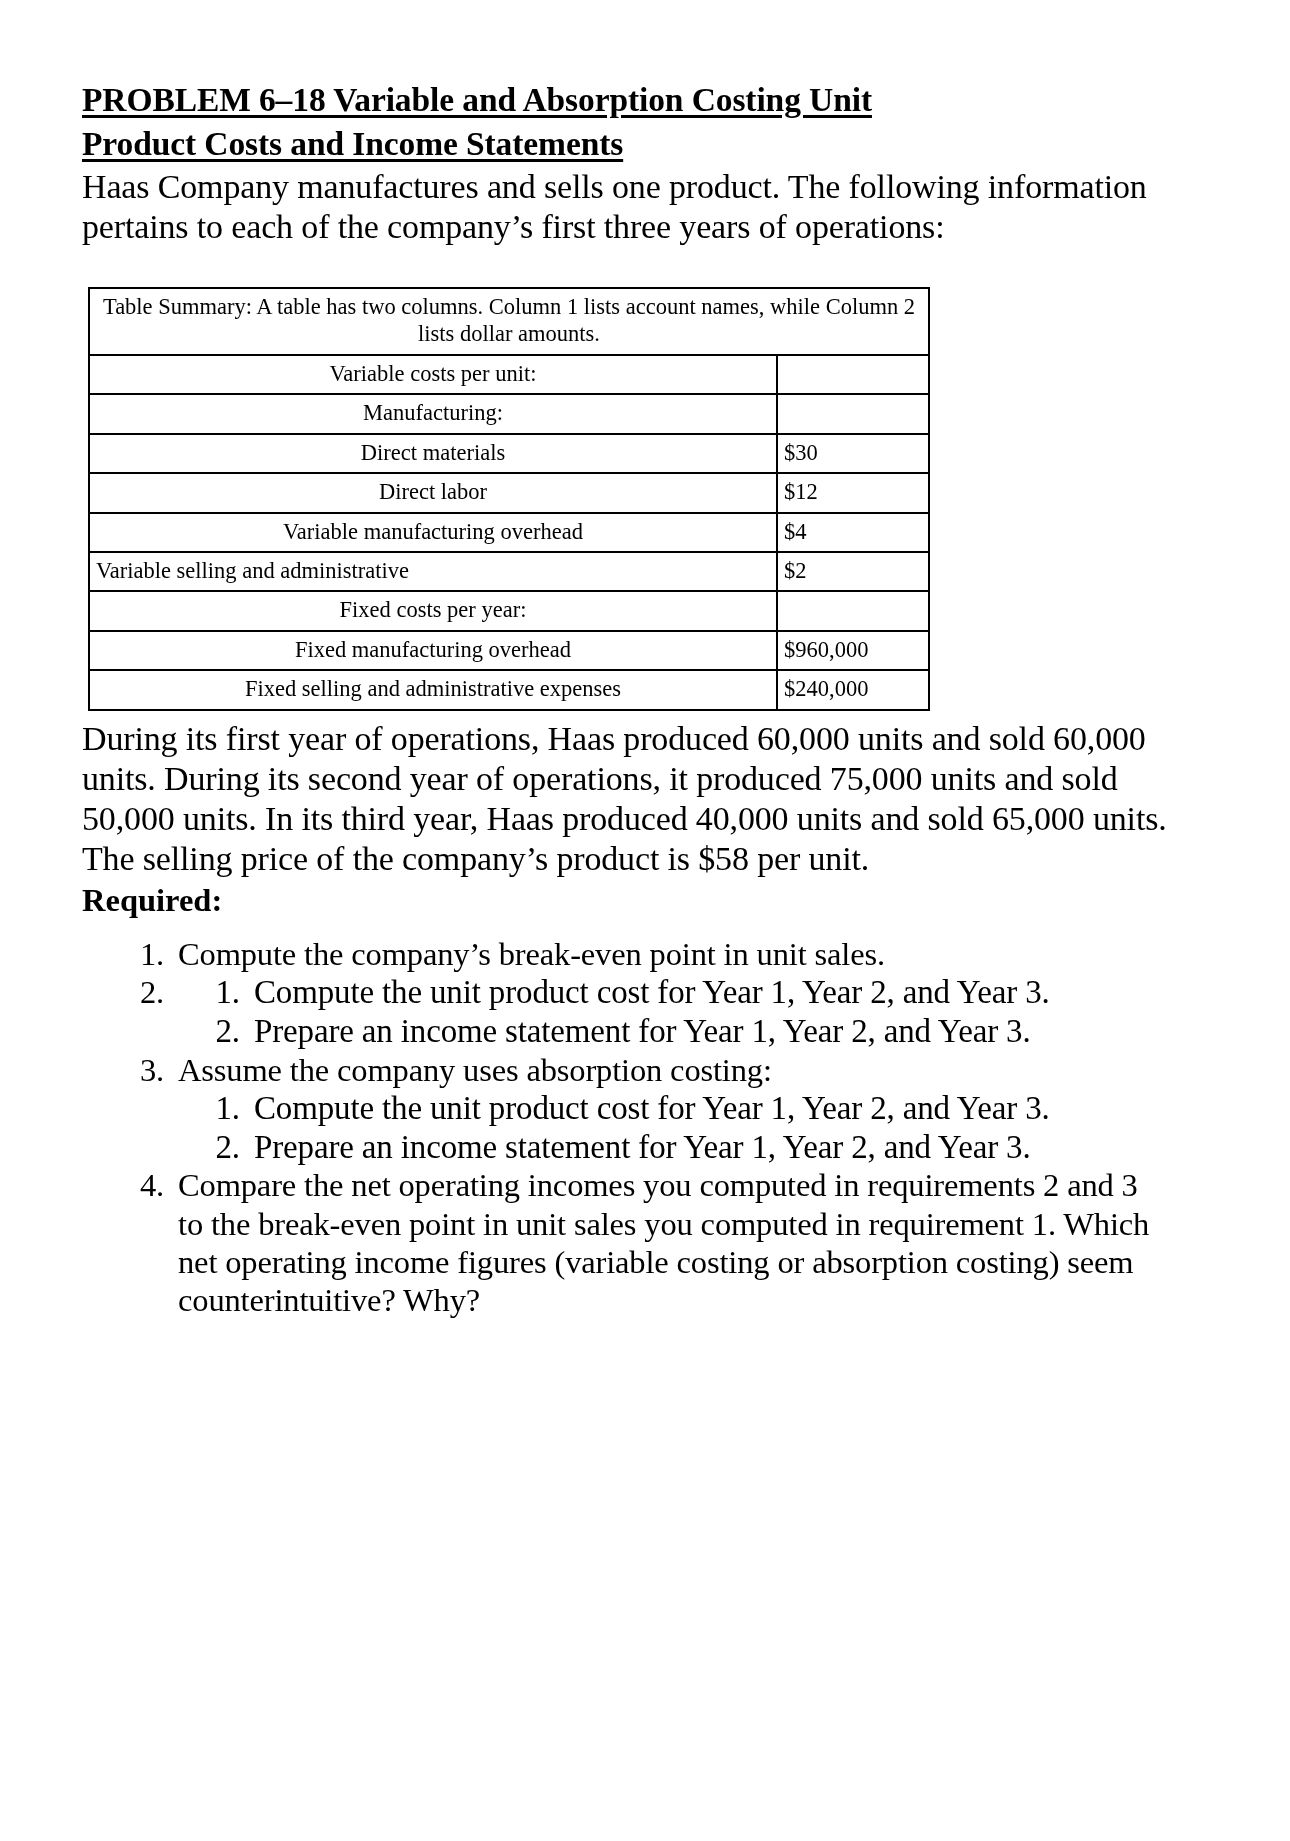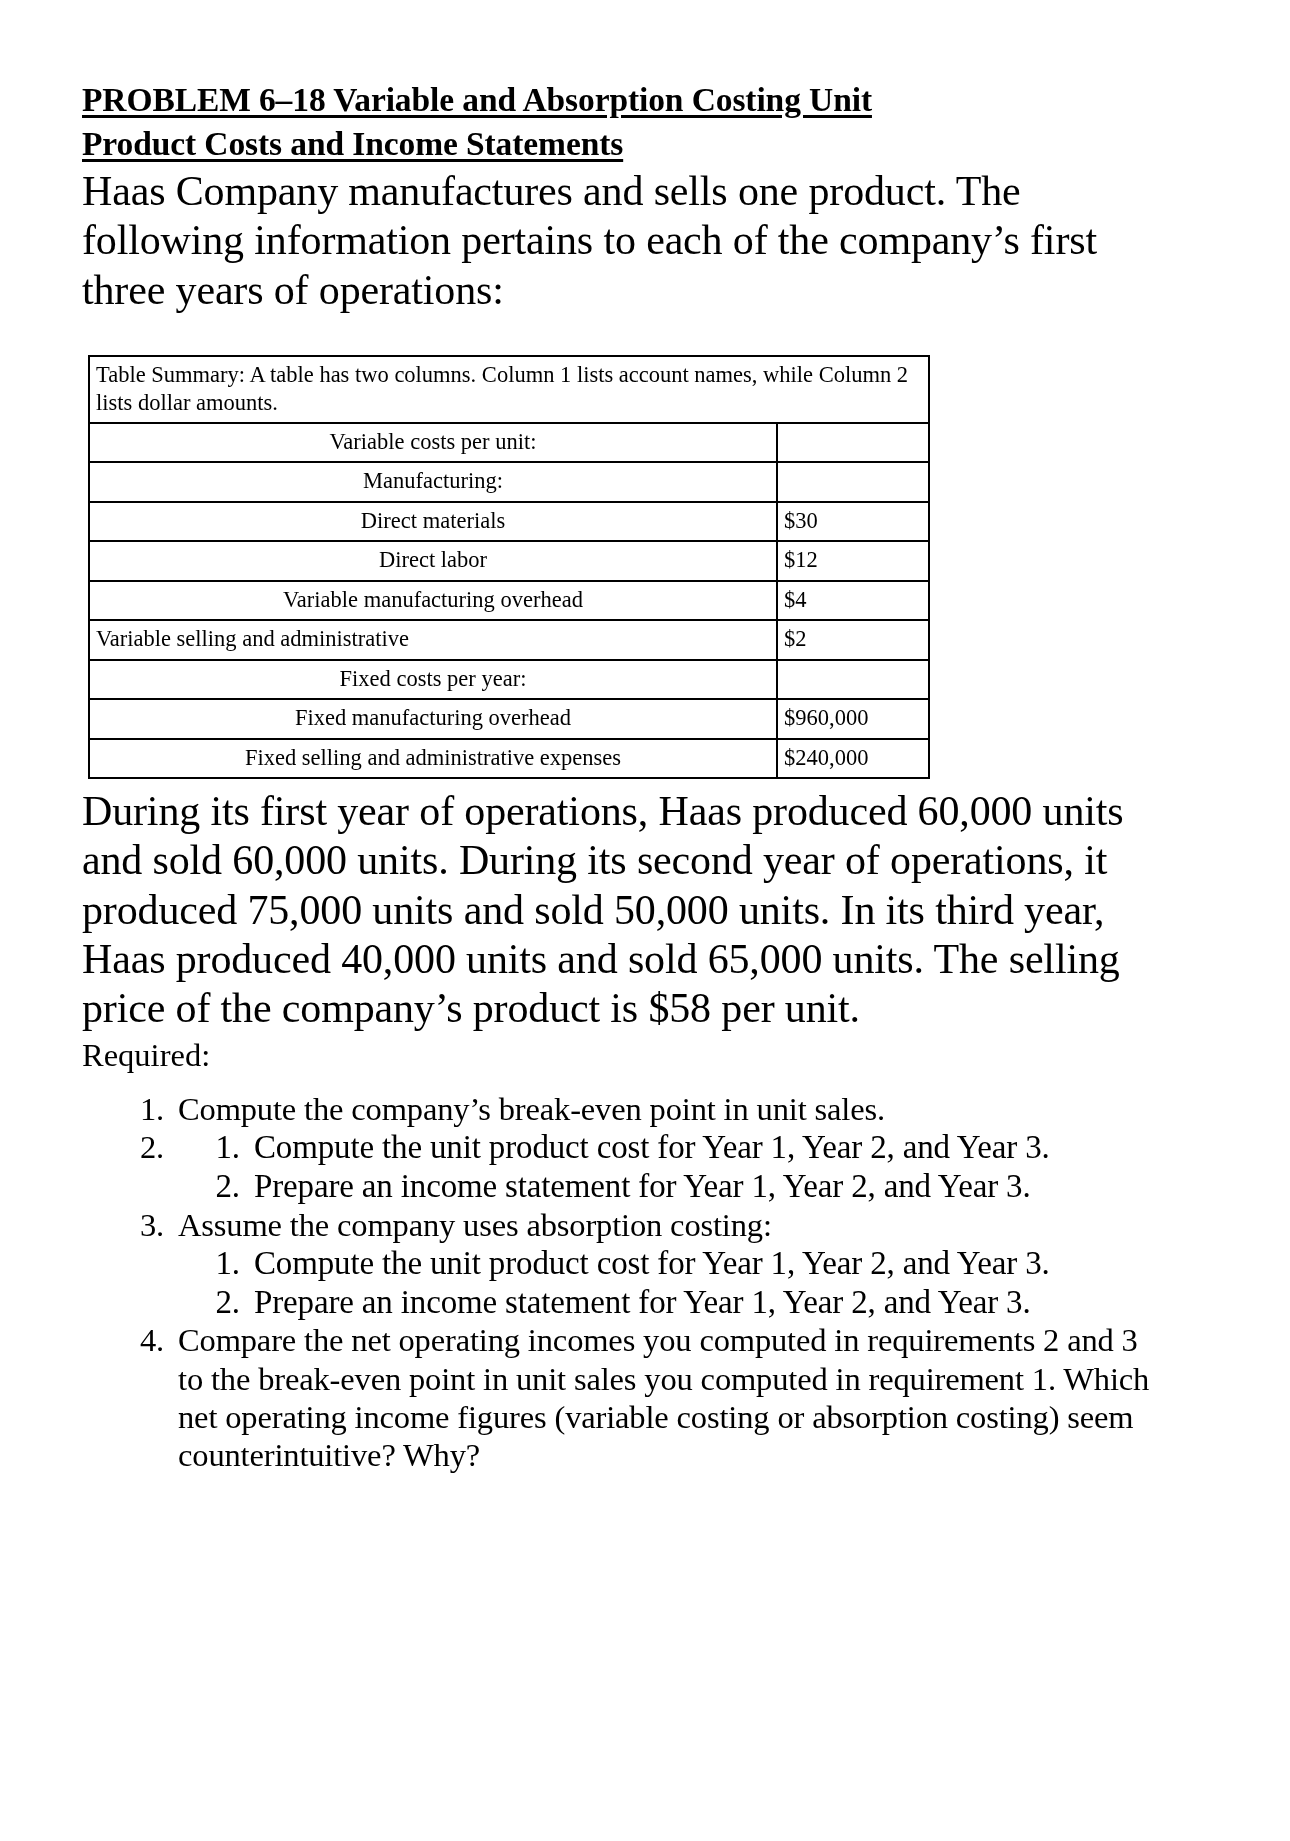--- a/index.html
+++ b/index.html
@@ -33,31 +33,31 @@
   }
   .doc-title .tl {
     display: inline;
     text-decoration: underline;
     text-underline-offset: 4px;
     text-decoration-thickness: 2.5px;
   }
 
   
   .para {
-    font-size: 42px;
+    font-size: 34px;
     line-height: 1.175;
     margin: 0;
     letter-spacing: -0.15px;
   }
   .para-intro { margin-top: 2px; }
   .para-after-table { margin-top: 8px; }
 
   .required-head {
     font-size: 32.5px;
-    font-weight: normal;
+    font-weight: bold;
     line-height: 1.18;
     margin: 2px 0 4px 0;
   }
 
   
   .cost-table-wrap {
     margin: 40px 0 0 6px;
   }
   table.cost-table {
     border-collapse: collapse;
@@ -66,21 +66,21 @@
     border: 2.5px solid #000;
   }
   table.cost-table td {
     border: 2px solid #000;
     padding: 4px 6px 6px 6px;
     font-size: 22.5px;
     line-height: 1.22;
     vertical-align: middle;
   }
   td.summary-cell {
-    text-align: left;
+    text-align: center;
     font-weight: normal;
     font-size: 22px;
     padding: 7px 14px 9px 14px;
     line-height: 1.24;
   }
   td.label-cell {
     text-align: center;
     font-weight: normal;
     height: 26px;
   }

